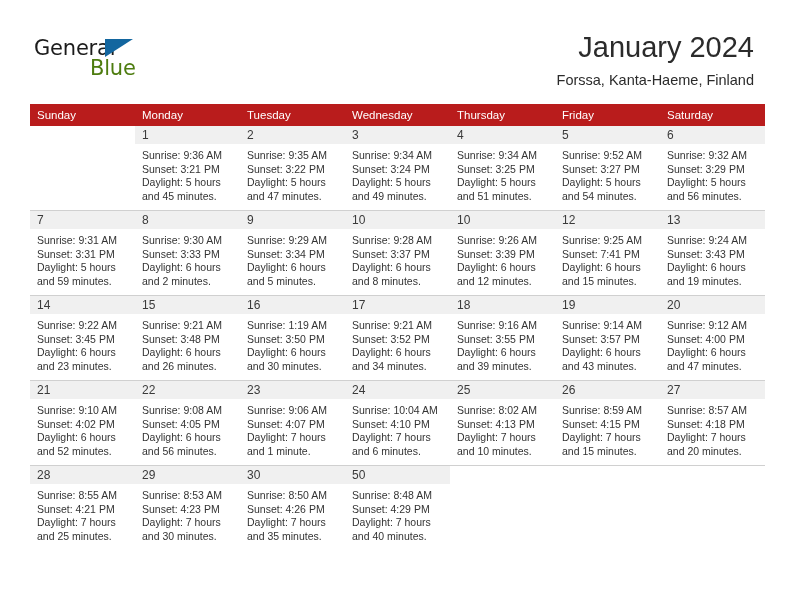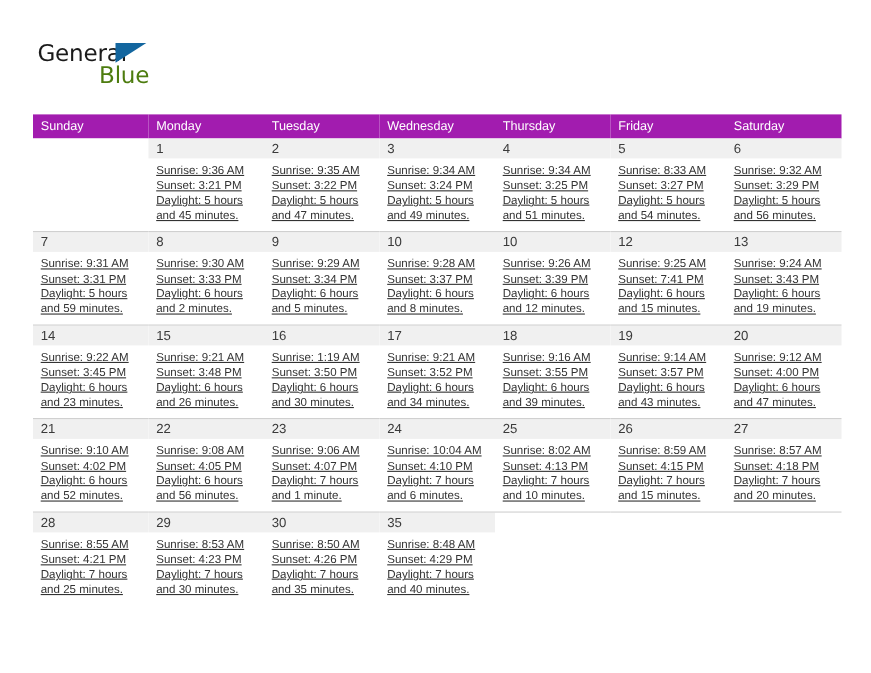--- a/index.html
+++ b/index.html
@@ -92,21 +92,21 @@
   
   .calendar {
     position: absolute;
     left: 30px;
     top: 104px;
     width: 735px;
     border-collapse: collapse;
     table-layout: fixed;
   }
   .calendar th {
-    background: #a21caf;
+    background: #b91c1c;
     color: #ffffff;
     font-weight: normal;
     font-size: 11.5px;
     text-align: left;
     padding: 5px 0 5px 7px;
     height: 11px;
     font-family: "Liberation Sans", sans-serif;
     border: none;
   }
   .calendar td {
@@ -137,39 +137,42 @@
   }
   .cell.empty .daynum {
     background: #ffffff;
   }
   .details {
     padding: 5px 4px 0 7px;
     font-size: 10.5px;
     line-height: 13.6px;
     color: #333333;
     font-family: "Liberation Sans", sans-serif;
-    text-decoration: underline;
   }
   .details div {
     white-space: nowrap;
   }
 </style>
 </head>
 <body>
 
 <div class="page">
 
   <div class="header">
 
     <div class="logo">
       <span class="logo-general">General</span>
       <span class="logo-triangle"></span>
       <span class="logo-blue">Blue</span>
     </div>
 
+    <div class="title-block">
+      <div class="cal-title">January 2024</div>
+      <div class="cal-subtitle">Forssa, Kanta-Haeme, Finland</div>
+    </div>
 
   </div>
 
   <table class="calendar">
     <thead>
       <tr id="weekday-header-row">
           <th>Sunday</th>
           <th>Monday</th>
           <th>Tuesday</th>
           <th>Wednesday</th>
@@ -226,21 +229,21 @@
                 <div>Sunset: 3:25 PM</div>
                 <div>Daylight: 5 hours</div>
                 <div>and 51 minutes.</div>
               </div>
             </div>
           </td>
           <td>
             <div class="cell">
               <div class="daynum">5</div>
               <div class="details">
-                <div>Sunrise: 8:33 AM</div>
+                <div>Sunrise: 9:52 AM</div>
                 <div>Sunset: 3:27 PM</div>
                 <div>Daylight: 5 hours</div>
                 <div>and 54 minutes.</div>
               </div>
             </div>
           </td>
           <td>
             <div class="cell">
               <div class="daynum">6</div>
               <div class="details">
@@ -518,21 +521,21 @@
               <div class="details">
                 <div>Sunrise: 8:50 AM</div>
                 <div>Sunset: 4:26 PM</div>
                 <div>Daylight: 7 hours</div>
                 <div>and 35 minutes.</div>
               </div>
             </div>
           </td>
           <td>
             <div class="cell">
-              <div class="daynum">35</div>
+              <div class="daynum">50</div>
               <div class="details">
                 <div>Sunrise: 8:48 AM</div>
                 <div>Sunset: 4:29 PM</div>
                 <div>Daylight: 7 hours</div>
                 <div>and 40 minutes.</div>
               </div>
             </div>
           </td>
           <td>
             <div class="cell empty">

